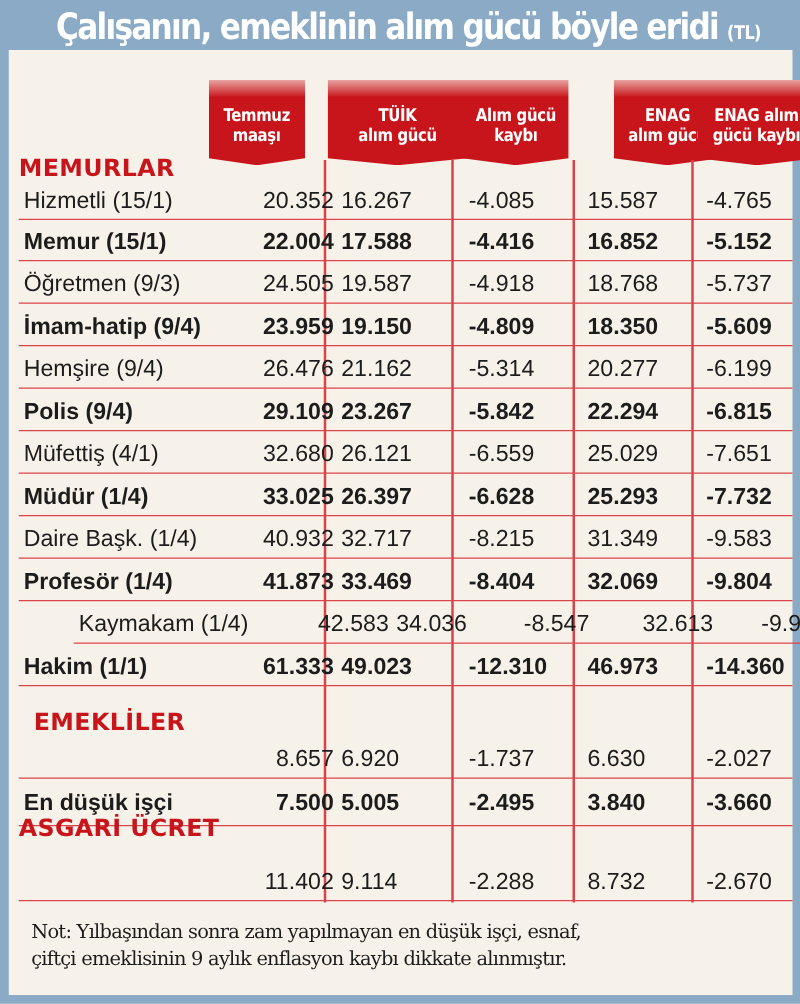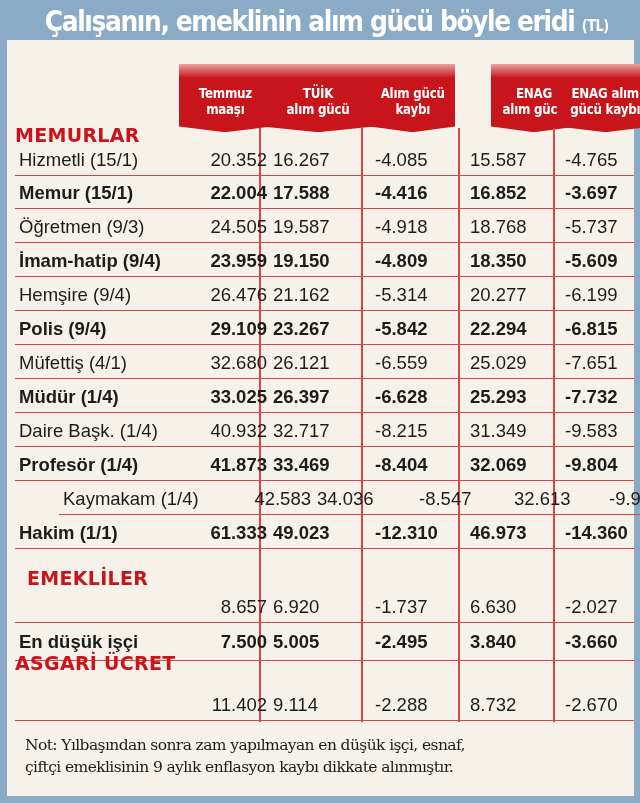--- a/index.html
+++ b/index.html
@@ -25,21 +25,21 @@
 </head>
 <body>
 
 <div class="title">
   <span>Çalışanın, emeklinin alım gücü böyle eridi</span>
   <span class="unit">(TL)</span>
 </div>
 
 <div class="panel">
 
-  <div class="hdr" style="left:172px;width:92px;align-items:center;">
+  <div class="hdr" style="left:160px;width:77px;align-items:center;">
       <span>Temmuz
 maaşı</span>
     </div>
   <div class="hdr" style="left:255px;width:112px;">
       <span>TÜİK
 alım gücü</span>
     </div>
   <div class="hdr" style="left:363px;width:85px;">
       <span>Alım gücü
 kaybı</span>
@@ -67,21 +67,21 @@
     <span class="cell c3">-4.085</span>
     <span class="cell c4">15.587</span>
     <span class="cell c5">-4.765</span>
   </div>
   <div class="row b" style="top:136px;">
     <span class="cell c0">Memur (15/1)</span>
     <span class="cell c1">22.004</span>
     <span class="cell c2">17.588</span>
     <span class="cell c3">-4.416</span>
     <span class="cell c4">16.852</span>
-    <span class="cell c5">-3.697</span>
+    <span class="cell c5">-5.152</span>
   </div>
   <div class="row" style="top:170px;">
     <span class="cell c0">Öğretmen (9/3)</span>
     <span class="cell c1">24.505</span>
     <span class="cell c2">19.587</span>
     <span class="cell c3">-4.918</span>
     <span class="cell c4">18.768</span>
     <span class="cell c5">-5.737</span>
   </div>
   <div class="row b" style="top:204px;">

